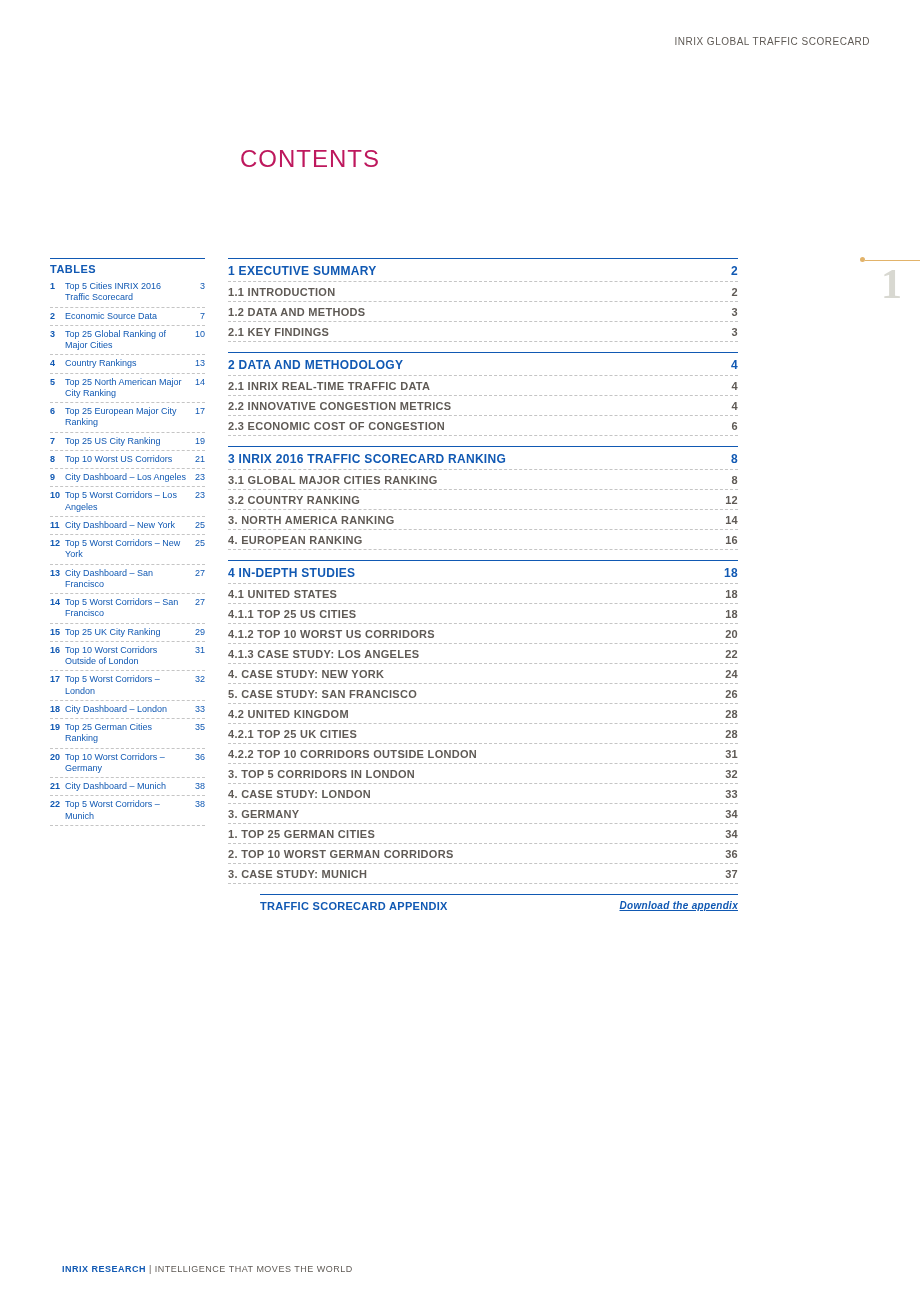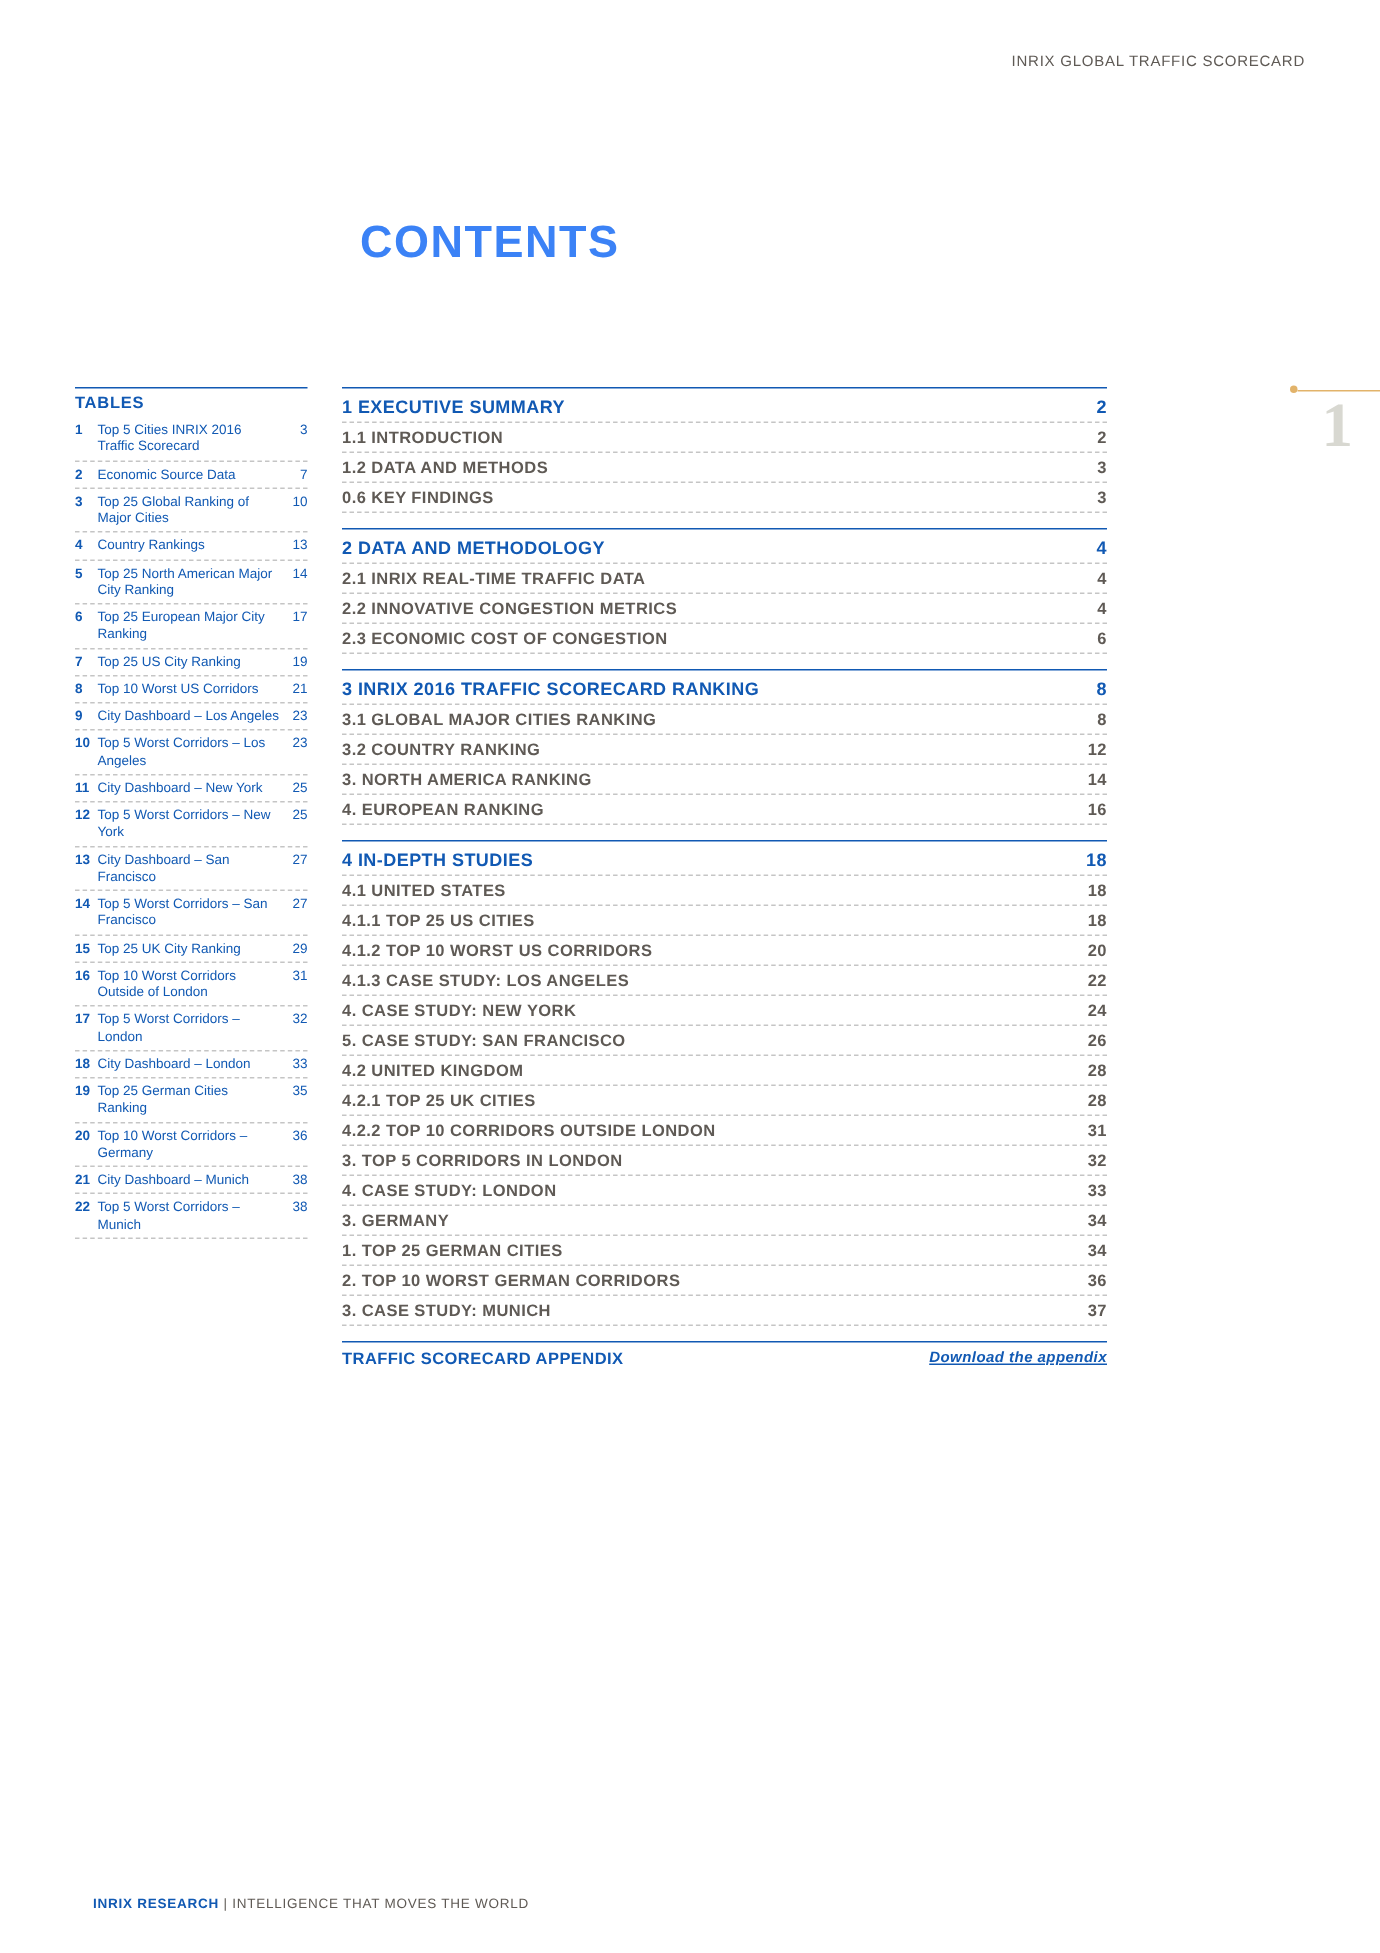--- a/index.html
+++ b/index.html
@@ -41,24 +41,24 @@
     right: 55px;
     width: 5px;
     height: 5px;
     border-radius: 50%;
     background: #e2b36a;
   }
   .title {
     position: absolute;
     top: 145px;
     left: 240px;
-    font-size: 30px;
-    font-weight: bold;
+    font-size: 24px;
+    font-weight: normal;
     letter-spacing: 1px;
-    color: #3b82f6;
+    color: #be185d;
   }
   
   .tables-box {
     position: absolute;
     top: 258px;
     left: 50px;
     width: 155px;
     font-size: 9px;
   }
   .tables-title {
@@ -100,21 +100,21 @@
     font-weight: bold;
     font-size: 12px;
     padding-top: 5px;
     margin-top: 10px;
   }
   .toc-row.section-head.first { margin-top: 0; }
   .toc-row .label { color: #5f5a55; }
   .toc-row.section-head .label { color: #1159b3; }
   .toc-row .pg { color: #5f5a55; }
   .toc-row.section-head .pg { color: #1159b3; }
-  .toc-row.appendix { border-bottom: none; }
+  .toc-row.appendix { border-bottom: none; margin-left: 32px; }
   .toc-row.appendix .label { color: #1159b3; font-weight: bold; font-size: 11px; }
   .toc-row.appendix .pg { color: #1159b3; font-style: italic; font-size: 10px; text-decoration: underline; }
   .footer {
     position: absolute;
     bottom: 28px;
     left: 50px;
     font-size: 9px;
     letter-spacing: 0.5px;
     color: #5f5a55;
     margin-left: 12px;
@@ -255,21 +255,21 @@
       </div>
       <div class="toc-row">
         <span class="label">1.1 INTRODUCTION</span>
         <span class="pg">2</span>
       </div>
       <div class="toc-row">
         <span class="label">1.2 DATA AND METHODS</span>
         <span class="pg">3</span>
       </div>
       <div class="toc-row">
-        <span class="label">0.6 KEY FINDINGS</span>
+        <span class="label">2.1 KEY FINDINGS</span>
         <span class="pg">3</span>
       </div>
       <div class="toc-row section-head">
         <span class="label">2 DATA AND METHODOLOGY</span>
         <span class="pg">4</span>
       </div>
       <div class="toc-row">
         <span class="label">2.1 INRIX REAL-TIME TRAFFIC DATA</span>
         <span class="pg">4</span>
       </div>

